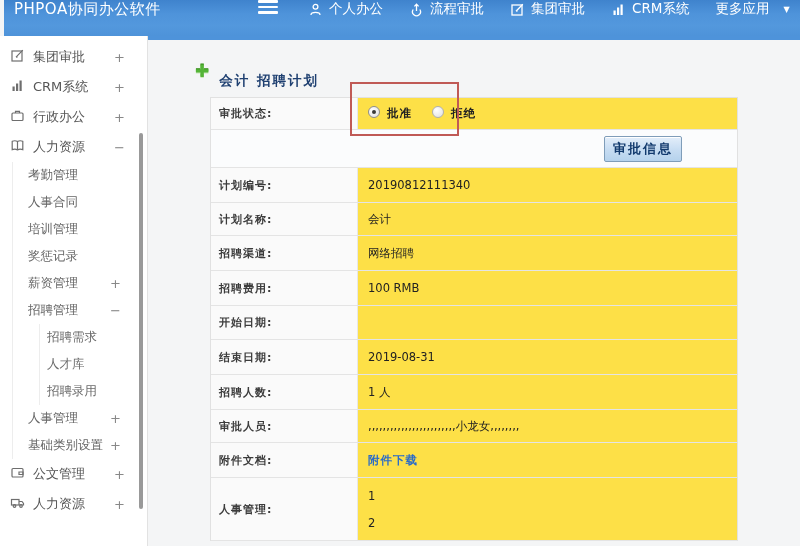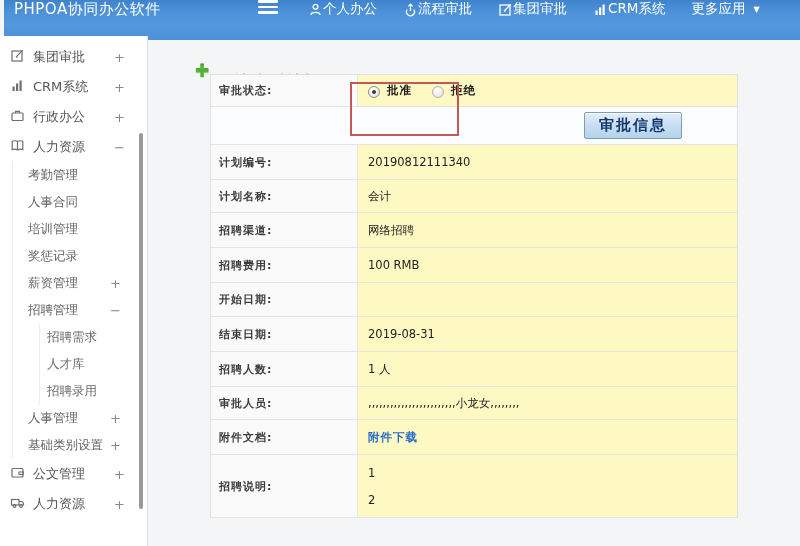--- a/index.html
+++ b/index.html
@@ -7,21 +7,21 @@
     font-family:"DejaVu Sans","Liberation Sans",sans-serif; background:#f4f5f6; }
 
   
   .header { position:absolute; left:4px; top:0; width:800px; height:36px;
     background:linear-gradient(180deg,#3f83cd 0%,#4e93da 38%,#5398dd 70%,#4e93d9 100%);
     display:flex; align-items:flex-start; color:#fff; }
   .brand { margin-left:10px; width:186px; font-size:15px; letter-spacing:.5px; white-space:nowrap; }
   .menu-toggle { margin-left:58px; width:20px; cursor:pointer; display:flex; flex-direction:column; gap:3px; }
   .menu-toggle i { display:block; height:2.5px; background:#fff; border-radius:1px; }
   .nav { display:flex; margin-left:30px; gap:26px; align-items:center; }
-  .nav-item { display:flex; align-items:center; font-size:13.5px; cursor:pointer; white-space:nowrap; }
+  .nav-item { display:flex; align-items:center; gap:6px; font-size:13.5px; cursor:pointer; white-space:nowrap; }
   .nav-item svg { display:block; }
   .caret { font-size:8px; margin-left:8px; }
 
   
   .sidebar { position:absolute; left:0; top:36px; width:148px; height:510px;
     background:#fff; border-right:1px solid #e2e2e2; padding-top:6px; overflow:hidden; }
   .s-item { position:relative; display:flex; align-items:center; height:30px;
     padding-left:10px; color:#555; font-size:13px; cursor:pointer; white-space:nowrap; }
   .s-item svg { margin-right:8px; flex:0 0 auto; }
   .s-item .toggle { position:absolute; right:22px; color:#888; font-size:13px; font-weight:400; }
@@ -34,35 +34,35 @@
     background:#999; border-radius:2px; }
 
   
   .main { position:absolute; left:148px; top:36px; width:652px; height:510px;
     background:#f4f5f6; border-top:4px solid #4e93da; }
   .page-head { position:absolute; left:47px; top:13px; display:flex; align-items:center; gap:10px; }
   .plus-ico { color:#54b437; font-size:17px; font-weight:bold;
     text-shadow:0 1px 0 #cde9bd, 0 -1px 0 #2f8a12; line-height:1; }
   .page-title { font-size:13.5px; font-weight:bold; color:#1f4071; letter-spacing:2px;margin-top:19px; }
 
-  .panel { position:absolute; left:62px; top:34px; width:528px;
-    border:1px solid #e1e1e1; border-bottom:none; background:#fef9c3; }
+  .panel { position:absolute; left:62px; top:57px; width:528px;
+    border:1px solid #e1e1e1; border-bottom:none; background:#fde047; }
   .trow { display:flex; border-bottom:1px solid #e4e4e4; }
   .tlabel { width:147px; flex:0 0 147px; background:#fafafa; border-right:1px solid #e7e7e7;
     font-size:11px; font-weight:bold; color:#3c3c3c; display:flex; align-items:center;
     padding-left:8px; letter-spacing:1px; }
   .tvalue { flex:1; display:flex; align-items:center; padding-left:10px;
     font-size:11.5px; color:#222; }
   .btn-row { display:flex; align-items:center; justify-content:flex-end;
     background:#fbfcfd; border-bottom:1px solid #e4e4e4; padding-right:55px; }
   .approve-btn { background:linear-gradient(180deg,#e3eefa 0%,#c6dcf2 55%,#b5d2ec 100%);
     border:1px solid #7f9db9; box-shadow:inset 0 1px 0 #fff; border-radius:2px;
-    font-size:15px; font-weight:bold; color:#123a6d; letter-spacing:2px;
-    padding:3px 14px; cursor:pointer; font-family:inherit; }
-  .radio-group { display:flex; align-items:flex-end; gap:7px; margin-right:20px; cursor:pointer; }
+    font-size:13px; font-weight:bold; color:#123a6d; letter-spacing:2px;
+    padding:3px 8px; cursor:pointer; font-family:inherit; }
+  .radio-group { display:flex; align-items:flex-start; gap:7px; margin-right:20px; cursor:pointer; }
   .radio { width:12px; height:12px; border-radius:50%; border:1px solid #8e8e8e;
     background:radial-gradient(circle at 35% 30%, #fff 0%, #e2e2e2 90%); position:relative; }
   .radio.checked::after { content:""; position:absolute; left:3px; top:3px; width:4px; height:4px;
     border-radius:50%; background:#3a3a3a; }
   .radio.unchecked { border-color:#b0b0b0; }
   .radio-label { font-size:11.5px; font-weight:bold; color:#222; letter-spacing:1px; }
   .link { color:#2a6bc8; font-weight:bold; font-size:11.5px; cursor:pointer; letter-spacing:1px; }
   .multiline { flex-direction:column; align-items:flex-start; justify-content:center; gap:13px; }
   .annotation-box { position:absolute; left:202px; top:42px; width:109px; height:54px;
     border:2px solid #c05a56; z-index:5; pointer-events:none; }
@@ -277,21 +277,21 @@
     </div>
 
     <div class="trow" style="height:35px">
       <div class="tlabel">附件文档:</div>
       <div class="tvalue">
           <span class="link">附件下载</span>
         </div>
     </div>
 
     <div class="trow" style="height:63px">
-      <div class="tlabel">招聘说明:</div>
+      <div class="tlabel">人事管理:</div>
       <div class="tvalue multiline">
         <span>1</span>
         <span>2</span>
       </div>
     </div>
   </div>
 
   <div class="annotation-box"></div>
 </div>
 

